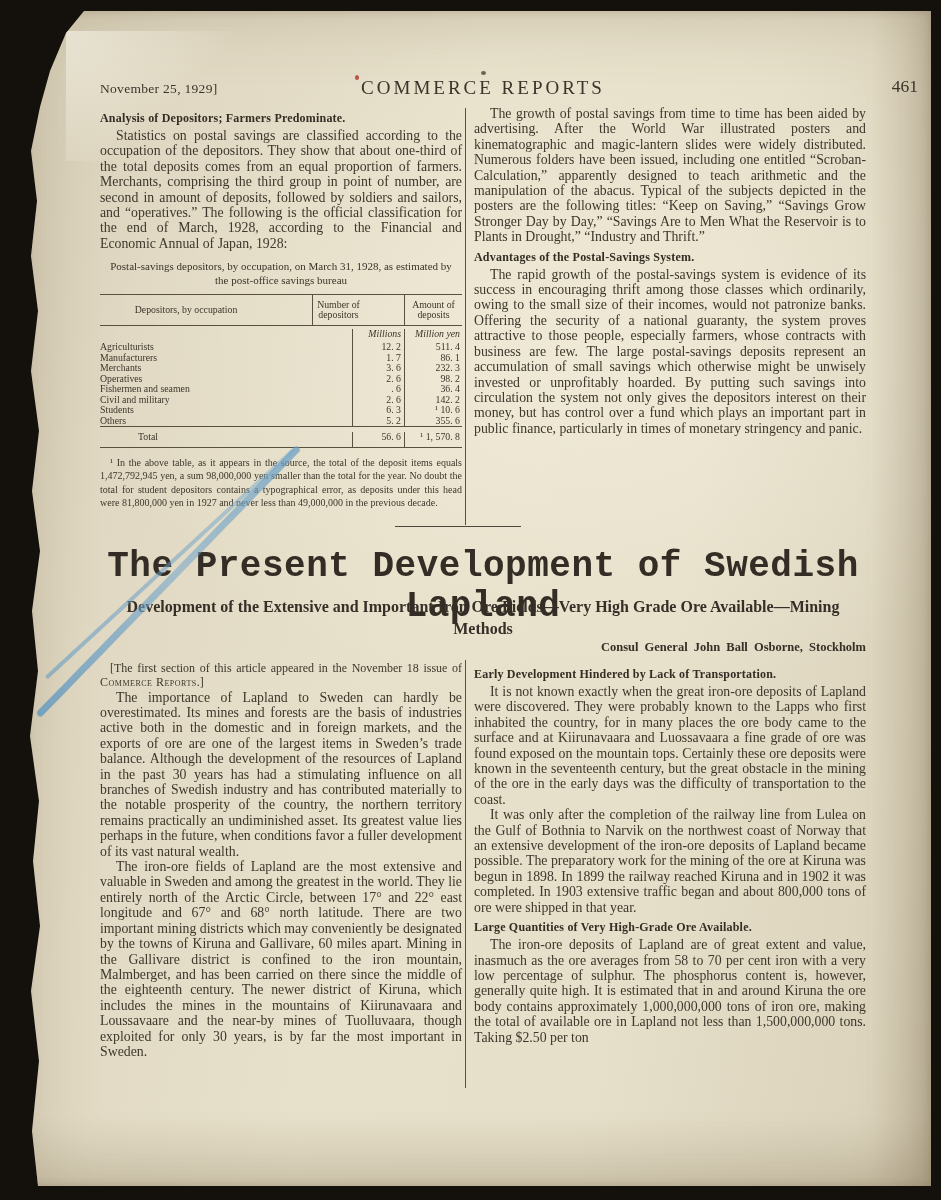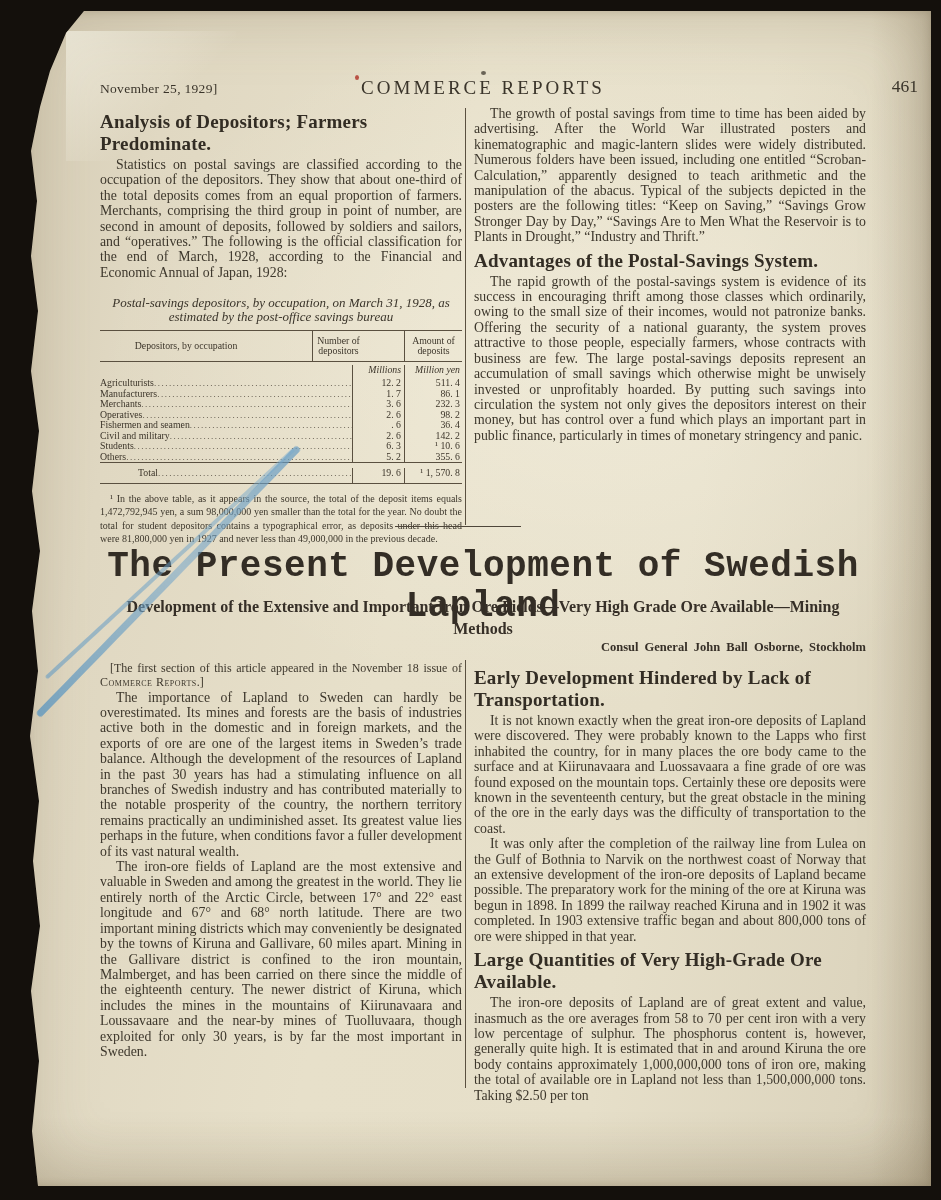--- a/index.html
+++ b/index.html
@@ -52,42 +52,42 @@
   .col { position:absolute; text-align:justify; }
   .s1-left  { left:74px;  top:95px;  width:362px; }
   .s1-right { left:448px; top:95px;  width:392px; }
   .a-left   { left:74px;  top:651px; width:362px; }
   .a-right  { left:448px; top:651px; width:392px; }
 
   .divider { position:absolute; width:1px; background:#5a5040; }
   .divider-1 { left:439px; top:97px;  height:417px; }
   .divider-2 { left:439px; top:649px; height:428px; }
 
-  .subhead { font-size:19px; font-weight:bold; margin:5px 0 2px 0; text-align:left;
+  .subhead { font-size:12px; font-weight:bold; margin:5px 0 2px 0; text-align:left;
              letter-spacing:0.2px; color:#332d24; }
   .bodytext { font-size:13.8px; line-height:15.4px; text-indent:16px; color:#3d372c; }
   .bodytext + .bodytext { margin-top:0; }
 
   
-  .tbl-caption { font-style:italic; text-align:center; font-size:13px; line-height:13.5px;
-                 margin:16px 6px 7px 6px; text-indent:0; }
+  .tbl-caption { text-align:center; font-size:11px; line-height:13.5px;
+                 margin:9px 6px 7px 6px; text-indent:0; }
   .tbl { font-size:9.8px; line-height:10.5px; color:#3c352a; margin-top:2px; text-align:left; }
   .t-rule { height:1px; background:#5a5040; }
   .t-row { display:flex; align-items:stretch; }
   .t-c1 { flex:1; min-width:0; }
   .t-c2 { width:52px; border-left:1px solid #5a5040; text-align:right; padding-right:3px; box-sizing:border-box; }
   .t-c3 { width:58px; border-left:1px solid #5a5040; text-align:right; padding-right:2px; box-sizing:border-box; }
   .t-head { height:30px;gap:40px; }
   .t-head .t-c1 { display:flex; align-items:center; justify-content:center; text-align:center; }
   .t-head .t-c2, .t-head .t-c3 { display:flex; align-items:center; justify-content:center;
                                  text-align:center; padding:0 2px; line-height:10px; }
   .t-units { height:13px; padding-top:3px;justify-content:center; }
   .t-units .t-c2, .t-units .t-c3 { font-style:italic; }
   .t-data { height:10.5px; }
-  .t-label-wrap { display:flex; overflow:hidden; white-space:nowrap; }
+  .t-label-wrap { display:flex; overflow:hidden; white-space:nowrap;flex-direction:column; }
   .t-dots { flex:1; overflow:hidden; }
   .t-dots::after { content:"........................................................................................";
                    letter-spacing:1.5px; font-size:9px; }
   .t-total { height:20px; padding-top:5px; box-sizing:border-box; }
   .t-total .t-label-wrap { padding-left:38px; }
   .t-footnote { font-size:10px; line-height:13.2px; text-align:justify; text-indent:10px;
                 margin-top:8px; color:#3d372c; }
 
   
   .center-rule { position:absolute; left:369px; top:515px; width:126px; height:1px; background:#4e463a; }
@@ -216,21 +216,21 @@
           <div class="t-c2">5. 2</div>
           <div class="t-c3">355. 6</div>
         </div>
 
         <div class="t-rule"></div>
         <div class="t-row t-total">
           <div class="t-c1 t-label-wrap">
               <span>Total</span>
               <span class="t-dots"></span>
             </div>
-          <div class="t-c2">19. 6</div>
+          <div class="t-c2">56. 6</div>
           <div class="t-c3">¹ 1, 570. 8</div>
         </div>
         <div class="t-rule"></div>
       </div>
 
       <div class="t-footnote">¹ In the above table, as it appears in the source, the total of the deposit items equals 1,472,792,945 yen, a sum 98,000,000 yen smaller than the total for the year. No doubt the total for student depositors contains a typographical error, as deposits under this head were 81,800,000 yen in 1927 and never less than 49,000,000 in the previous decade.</div>
     </div>
 
     <div class="col s1-right">
       <div class="bodytext">The growth of postal savings from time to time has been aided by advertising. After the World War illustrated posters and kinematographic and magic-lantern slides were widely distributed. Numerous folders have been issued, including one entitled “Scroban-Calculation,” apparently designed to teach arithmetic and the manipulation of the abacus. Typical of the subjects depicted in the posters are the following titles: “Keep on Saving,” “Savings Grow Stronger Day by Day,” “Savings Are to Men What the Reservoir is to Plants in Drought,” “Industry and Thrift.”</div>

